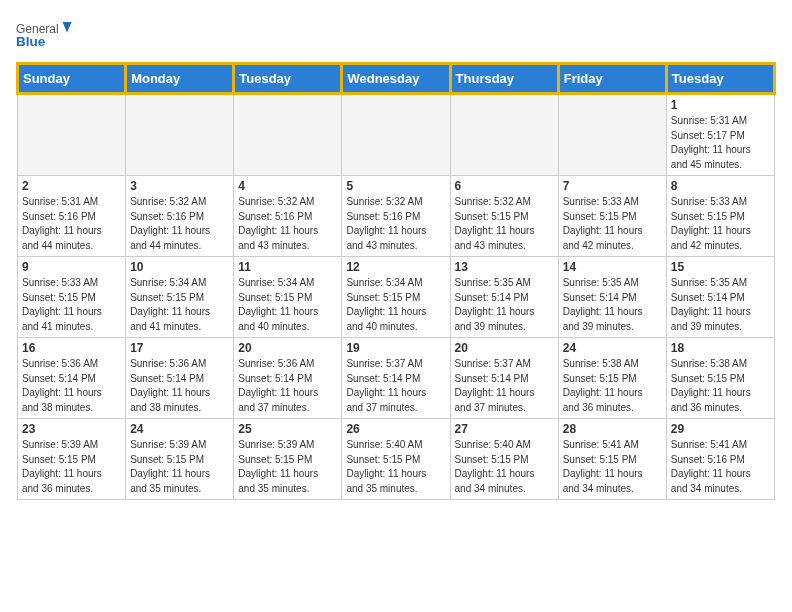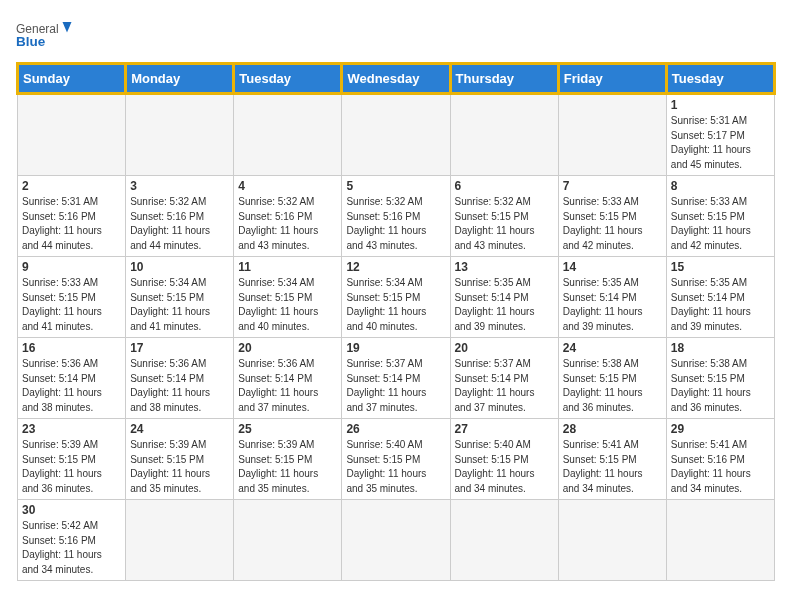--- a/index.html
+++ b/index.html
@@ -323,29 +323,14 @@
 and 34 minutes.</div>
         </td>
         <td>
           <span class="day-number">29</span>
           <div class="day-info" style="white-space: pre-line;">Sunrise: 5:41 AM
 Sunset: 5:16 PM
 Daylight: 11 hours
 and 34 minutes.</div>
         </td>
       </tr>
-      <tr>
-        <td>
-          <span class="day-number">30</span>
-          <div class="day-info" style="white-space: pre-line;">Sunrise: 5:42 AM
-Sunset: 5:16 PM
-Daylight: 11 hours
-and 34 minutes.</div>
-        </td>
-        <td class="empty"></td>
-        <td class="empty"></td>
-        <td class="empty"></td>
-        <td class="empty"></td>
-        <td class="empty"></td>
-        <td class="empty"></td>
-      </tr>
     </tbody>
 </table>
 
 </body></html>

